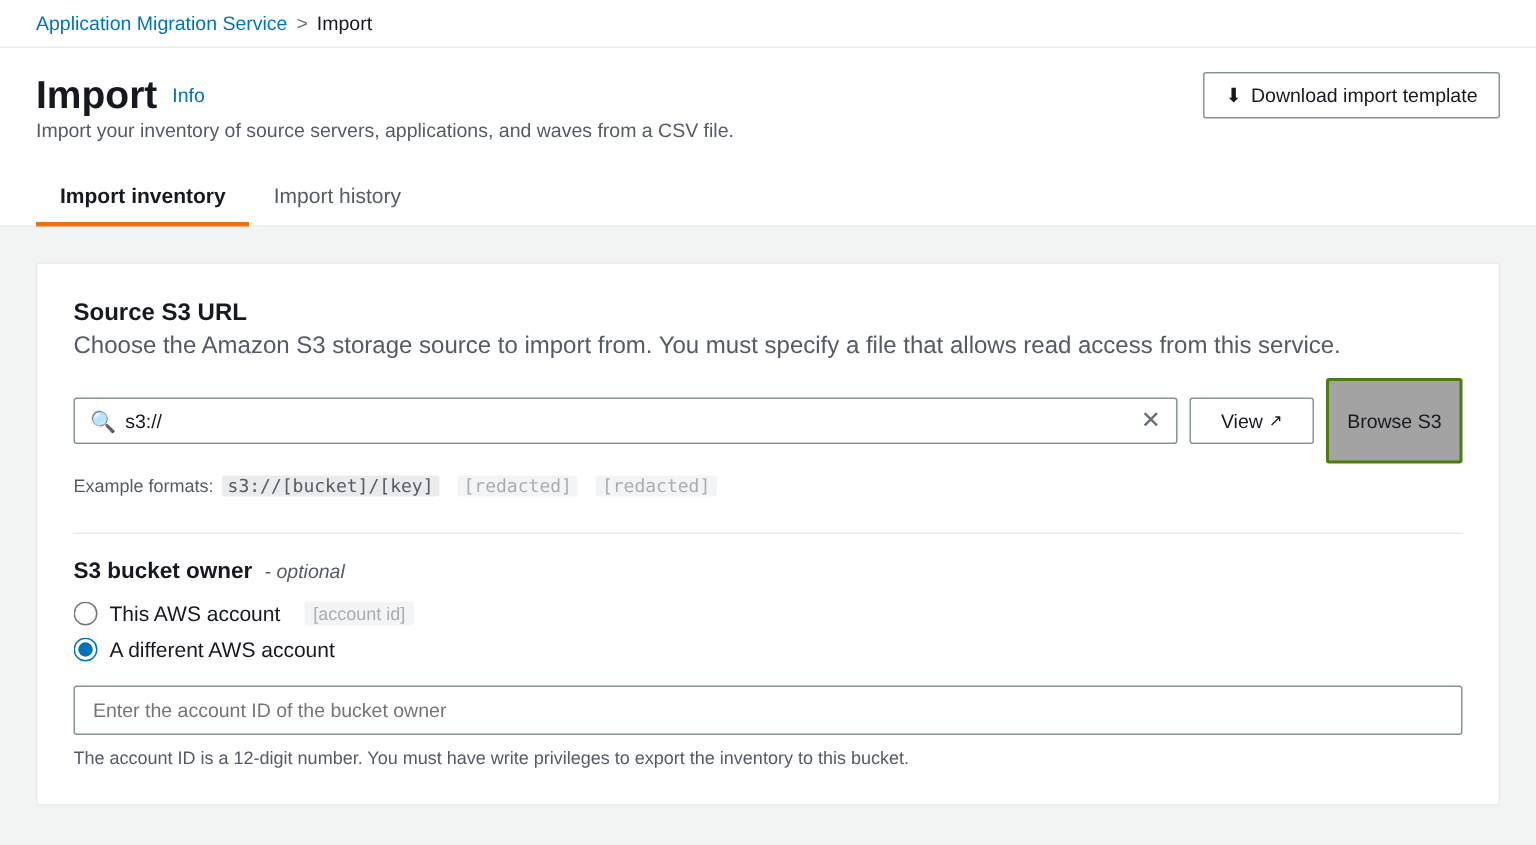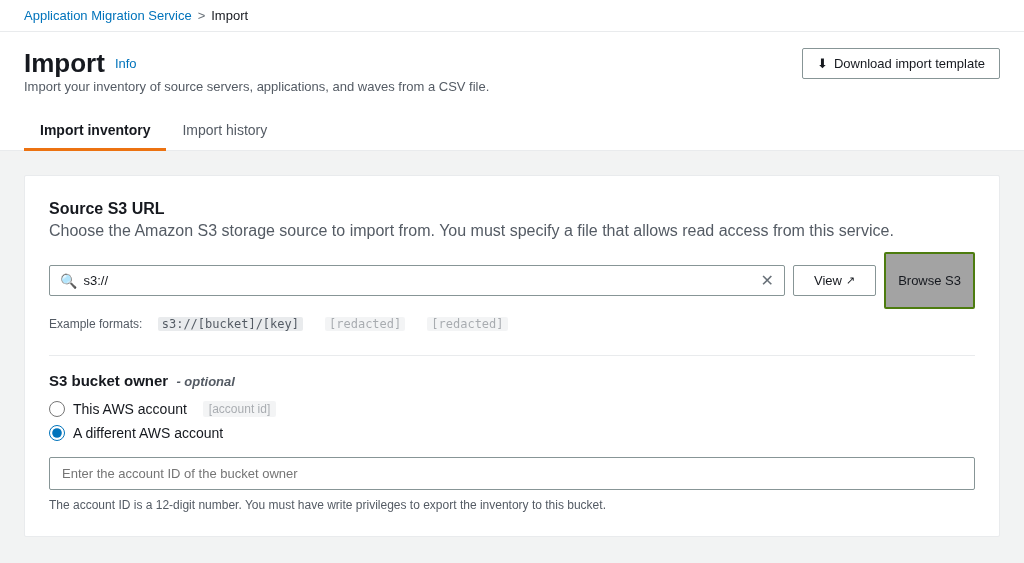--- a/index.html
+++ b/index.html
@@ -180,37 +180,37 @@
     .example-formats {
       font-size: 12px;
       color: #545b64;
       margin-bottom: 24px;
     }
     .example-formats .example-val {
       display: inline-block;
       background: #e9ebed;
       border-radius: 2px;
       padding: 0 4px;
-      margin-left: 12px;
+      margin-left: 2px;
       font-family: monospace;
       font-size: 12px;
     }
     .divider {
       border: none;
       border-top: 1px solid #e9ebed;
       margin: 0 0 16px 0;
     }
     .s3-owner-title {
       font-size: 15px;
       font-weight: 700;
       color: #16191f;
       margin-bottom: 12px;
     }
     .s3-owner-title em {
-      font-weight: 700;
+      font-weight: 400;
       font-style: italic;
       color: #545b64;
       font-size: 13px;
       margin-left: 4px;
     }
     .radio-group {
       display: flex;
       flex-direction: column;
       gap: 8px;
       margin-bottom: 16px;

